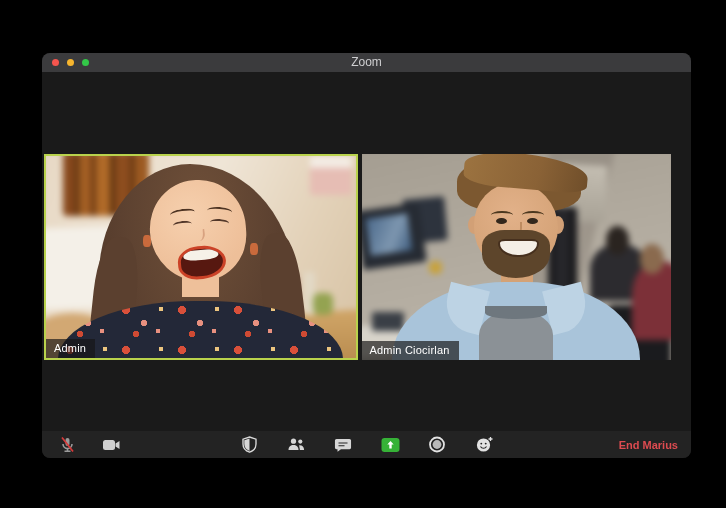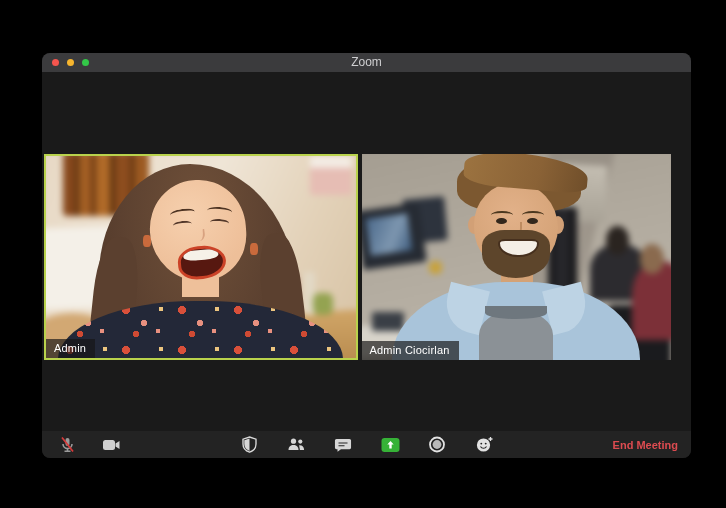--- a/index.html
+++ b/index.html
@@ -272,16 +272,16 @@
           <circle cx="8" cy="9" r="6.6" fill="#e2e2e2"></circle>
           <circle cx="5.8" cy="7.6" r="0.95" fill="#232323"></circle>
           <circle cx="10.2" cy="7.6" r="0.95" fill="#232323"></circle>
           <path d="M5 10.4 a3.4 3.4 0 0 0 6 0" fill="none" stroke="#232323" stroke-width="1.1"></path>
           <line x1="15" y1="1" x2="15" y2="5" stroke="#e2e2e2" stroke-width="1.3"></line>
           <line x1="13" y1="3" x2="17" y2="3" stroke="#e2e2e2" stroke-width="1.3"></line>
         </svg>
       </button>
     </div>
 
-    <button class="end-meeting">End Meeting</button>
+    <button class="end-meeting">End Marius</button>
   </div>
 
 </div>
 
 </body></html>

